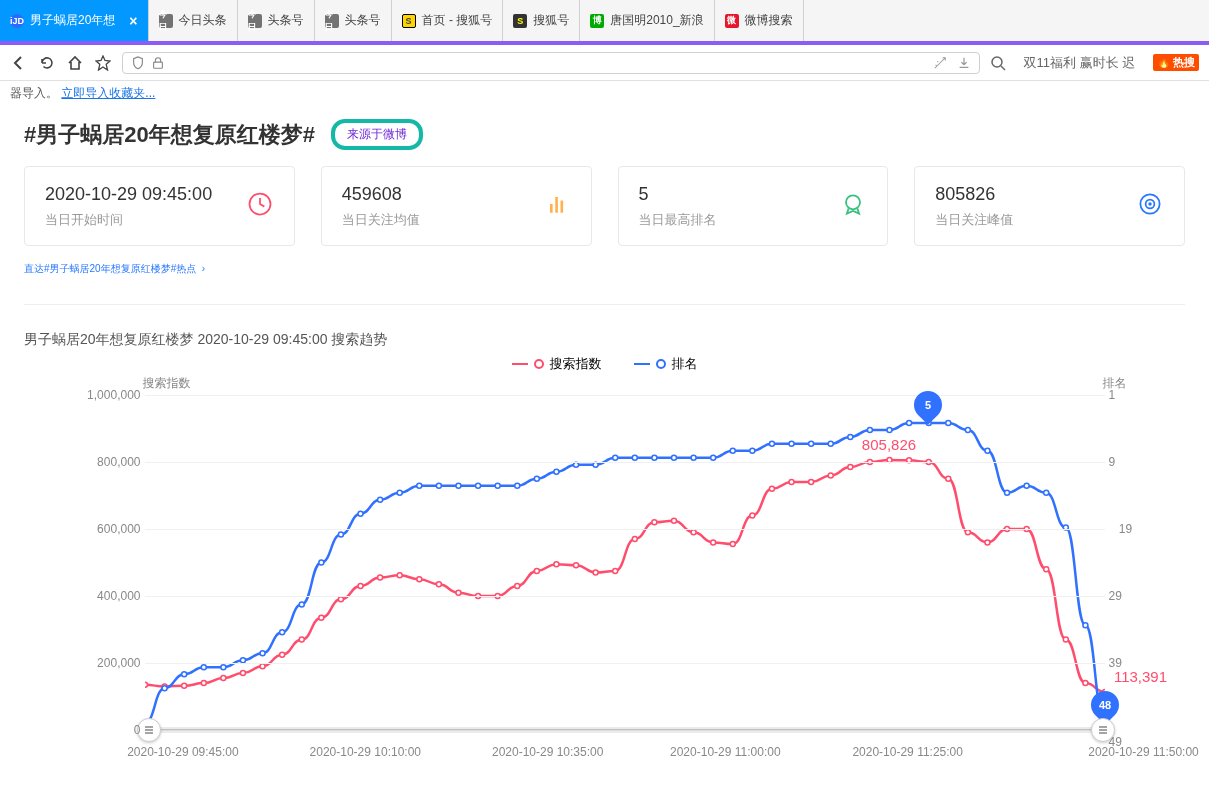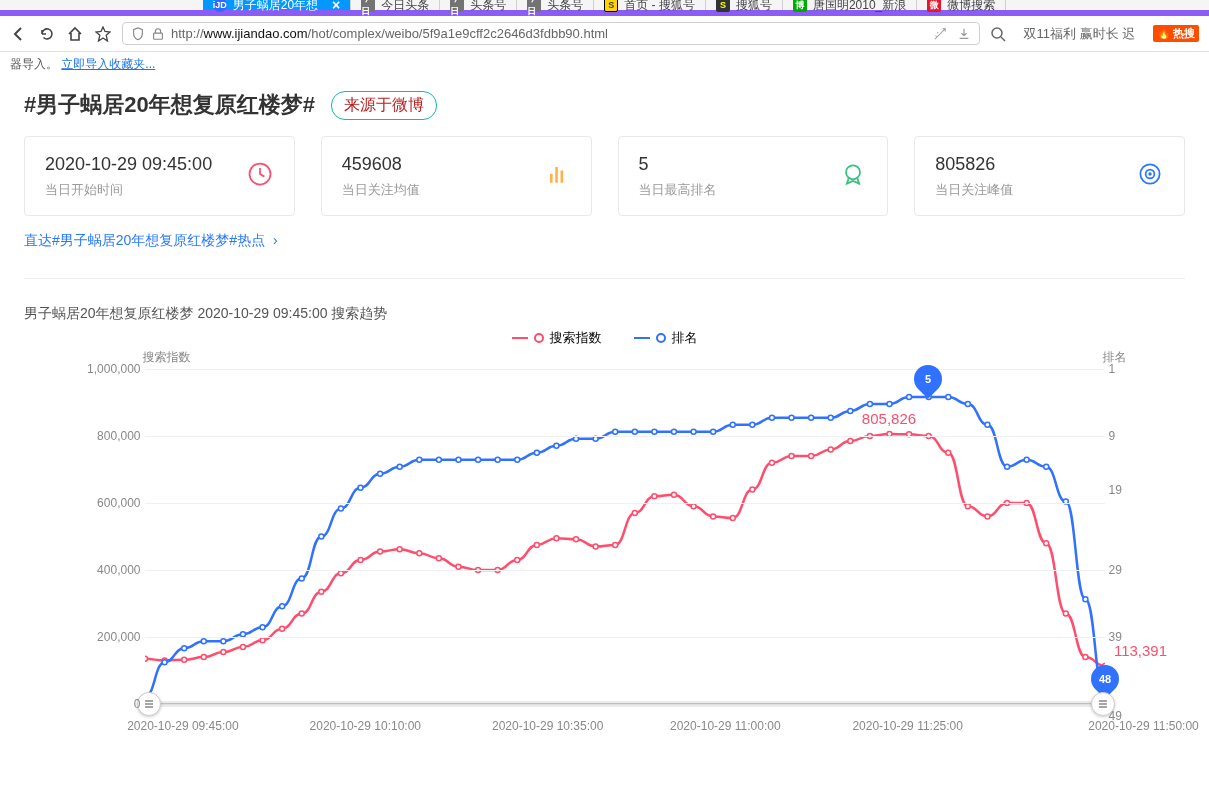--- a/index.html
+++ b/index.html
@@ -1,19 +1,19 @@
 <!DOCTYPE html>
 <html><head>
 <meta charset="utf-8">
 <style>
 * { margin:0; padding:0; box-sizing:border-box; font-family:"Microsoft YaHei","PingFang SC",sans-serif; }
 body { background:#fff; width:1209px; height:796px; overflow:hidden; }
 
 
-.tabbar { display:flex; height:16px; background:#f5f5f5; border-bottom:6px solid #8b5cf6; font-size:12px;justify-content:center; }
+.tabbar { display:flex; height:45px; background:#f5f5f5; border-bottom:4px solid #8b5cf6; font-size:12px; }
 .tab { display:flex; align-items:center; padding:0 10px; gap:6px; border-right:1px solid #d0d0d0; color:#444; min-width:0; cursor:pointer; }
 .tab.active { background:#0398ff; color:#fff; }
 .favicon { width:14px; height:14px; border-radius:2px; display:flex; align-items:center; justify-content:center; font-size:9px; font-weight:bold; flex:0 0 14px; }
 .fv-blue{background:#2b6cff;color:#fff;border-radius:50%}
 .fv-red{background:#737373;color:#fff}
 .fv-yel{background:#ffd400;border:1px solid #000}
 .fv-dk{background:#333;color:#ff0}
 .fv-grn{background:#0a0;color:#fff}
 .fv-or{background:#e6162d;color:#fff}
 .tab-close{margin-left:8px;font-size:14px;font-weight:bold;}
@@ -27,29 +27,29 @@
 .hotbadge{background:#ff4d00;color:#fff;border-radius:2px;padding:1px 4px;font-size:11px;font-weight:bold}
 
 
 .bmbar{height:24px;display:flex;align-items:center;padding:0 10px;font-size:12px;color:#555}
 .bmbar a{color:#1a73e8;text-decoration:underline;cursor:pointer}
 
 
 .content{background:#fff;padding:0 24px}
 .title-row{display:flex;align-items:center;gap:16px;margin:14px 0}
 .title{font-size:22px;font-weight:600;color:#333}
-.src-badge{border:1px solid #14b8a6;border-radius:14px;padding:3px 12px;font-size:16px;color:#b91c1c}
+.src-badge{border:4px solid #14b8a6;border-radius:14px;padding:3px 12px;font-size:12px;color:#6d28d9}
 
 .cards{display:flex;gap:26px;margin:16px 0}
 .card{flex:1;border:1px solid #e8e8e8;border-radius:4px;padding:16px 20px;display:flex;align-items:center;justify-content:space-between;min-height:80px}
 .card .num{font-size:18px;color:#333;margin-bottom:6px}
 .card .lbl{font-size:13px;color:#999}
 .cicon{width:28px;height:28px}
 
-.hotspot{margin:16px 0;font-size:14px}
+.hotspot{margin:16px 0;font-size:10px}
 .hotspot a{color:#2878ff;text-decoration:none}
 
 .chart-wrap{margin-top:28px;border-top:1px solid #eee;padding-top:26px}
 .chart-title{font-size:14px;color:#555;margin-bottom:6px}
 .legend{display:flex;justify-content:center;gap:32px;font-size:13px;margin:4px 0 2px}
 .lg{display:flex;align-items:center;gap:6px}
 .lg .dot{width:10px;height:10px;border-radius:50%;border:2px solid;background:#fff}
 .lg .bar{width:16px;height:2px}
 
 
@@ -130,23 +130,20 @@
       </svg>
   </div>
   <div class="url-field">
     <svg width="14" height="14" viewBox="0 0 16 16">
         <path d="M8 1 3 3v4c0 4 2.5 6.5 5 7.5 2.5-1 5-3.5 5-7.5V3z" fill="none" stroke="#888" stroke-width="1.3"></path>
       </svg>
     <svg width="14" height="14" viewBox="0 0 16 16">
         <rect x="3" y="7" width="10" height="7" rx="1" fill="none" stroke="#888" stroke-width="1.3"></rect>
         <path d="M5 7V5a3 3 0 0 1 6 0v2" fill="none" stroke="#888" stroke-width="1.3"></path>
       </svg>
-    <span>
-      <span>http://</span><span class="url-host">www.ijiandao.com</span><span>/hot/complex/weibo/5f9a1e9cff2c2646d3fdbb90.html</span>
-    </span>
     <span style="margin-left:auto;display:flex;gap:10px">
       <svg width="14" height="14" viewBox="0 0 16 16">
           <path d="M2 14 14 2m-3 0h3v3M5 6l1 1M3 10l1 1" stroke="#999" stroke-width="1.2" fill="none"></path>
         </svg>
       <svg width="14" height="14" viewBox="0 0 16 16">
           <path d="M8 2v8m0 0 3-3m-3 3L5 7M3 13h10" stroke="#999" stroke-width="1.4" fill="none"></path>
         </svg>
     </span>
   </div>
   <div class="right-search">
@@ -381,21 +378,21 @@
       </div>
     <div class="ytick" style="top: 355px;">0</div>
         <div class="ytick" style="top: 288px;">200,000</div>
         <div class="ytick" style="top: 221px;">400,000</div>
         <div class="ytick" style="top: 154px;">600,000</div>
         <div class="ytick" style="top: 87px;">800,000</div>
         <div class="ytick" style="top: 20px;">1,000,000</div>
         <div class="y2tick" style="top: 367px;">49</div>
         <div class="y2tick" style="top: 288px;">39</div>
         <div class="y2tick" style="top: 221px;">29</div>
-        <div class="y2tick" style="top: 141px;">19</div>
+        <div class="y2tick" style="top: 154px; text-align: center;">19</div>
         <div class="y2tick" style="top: 87px;">9</div>
         <div class="y2tick" style="top: 20px;">1</div>
         <div class="xtick" style="left: 138.4px;">2020-10-29 09:45:00</div>
         <div class="xtick" style="left: 320.8px;">2020-10-29 10:10:00</div>
         <div class="xtick" style="left: 503.2px;">2020-10-29 10:35:00</div>
         <div class="xtick" style="left: 680.8px; margin-top: 40px;">2020-10-29 11:00:00</div>
         <div class="xtick" style="left: 863.2px;">2020-10-29 11:25:00</div>
         <div class="xtick" style="left: 1099px; text-align: center;">2020-10-29 11:50:00</div>
       </div>
   </div>

